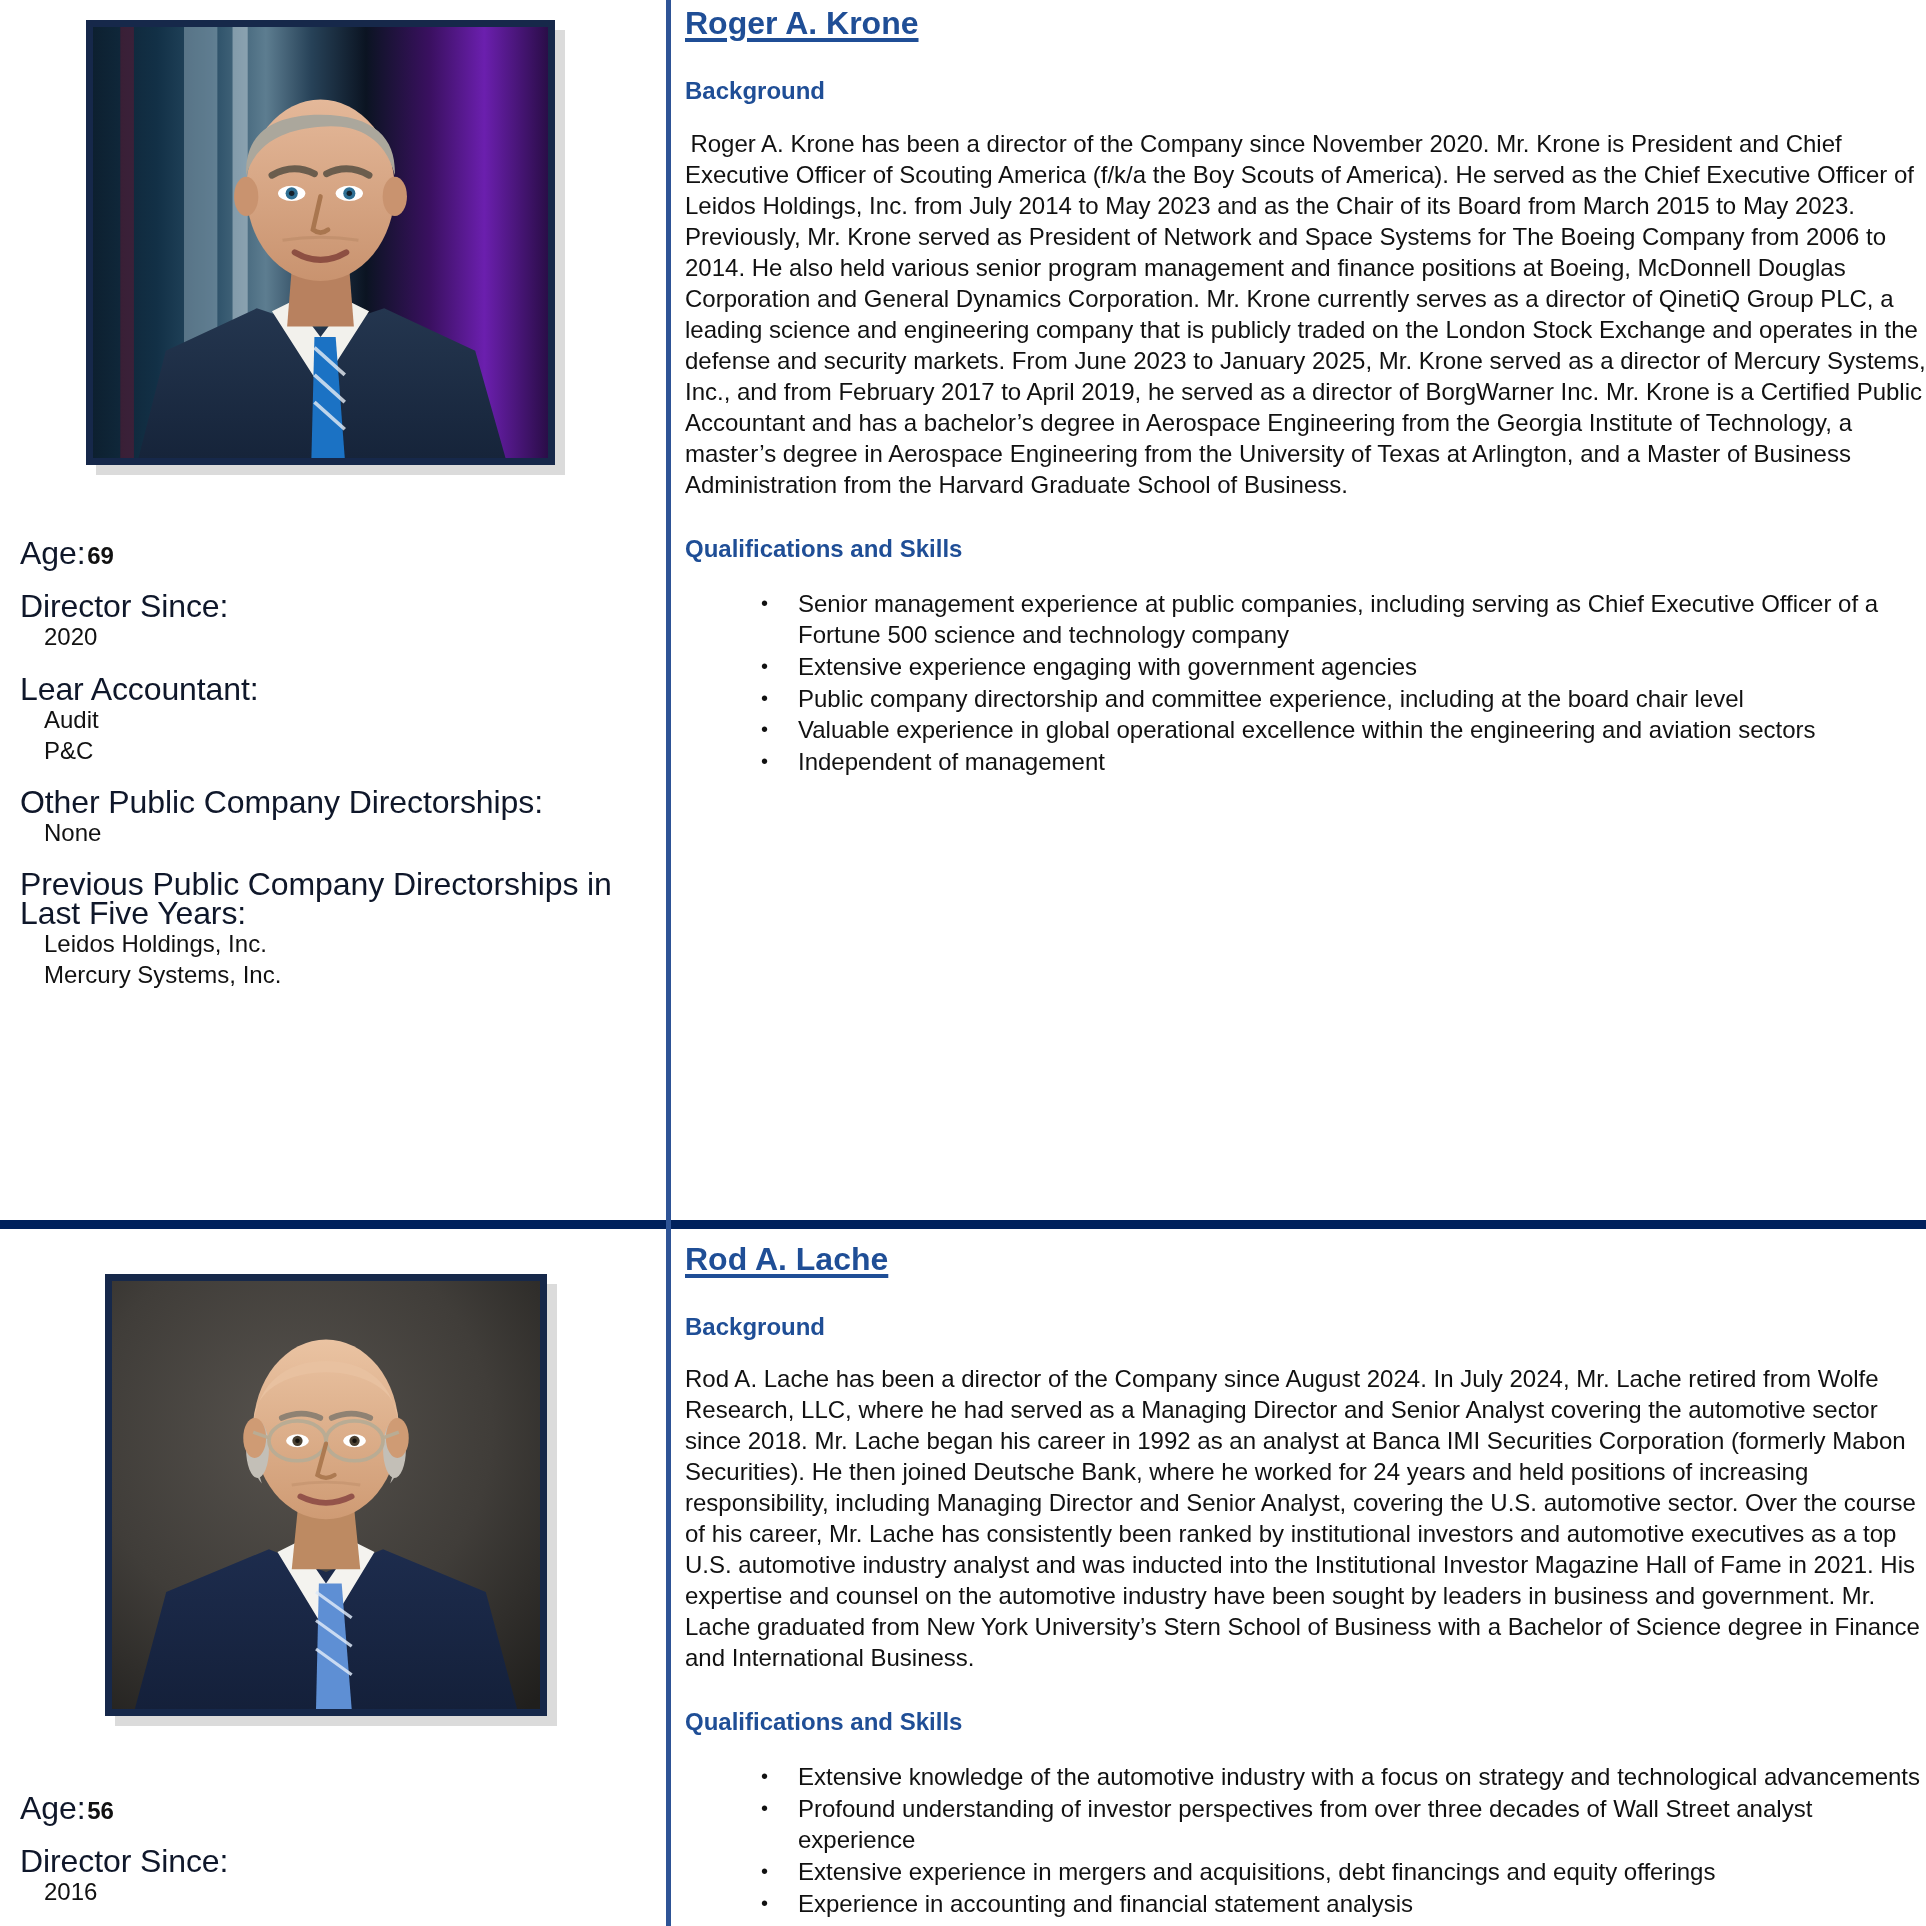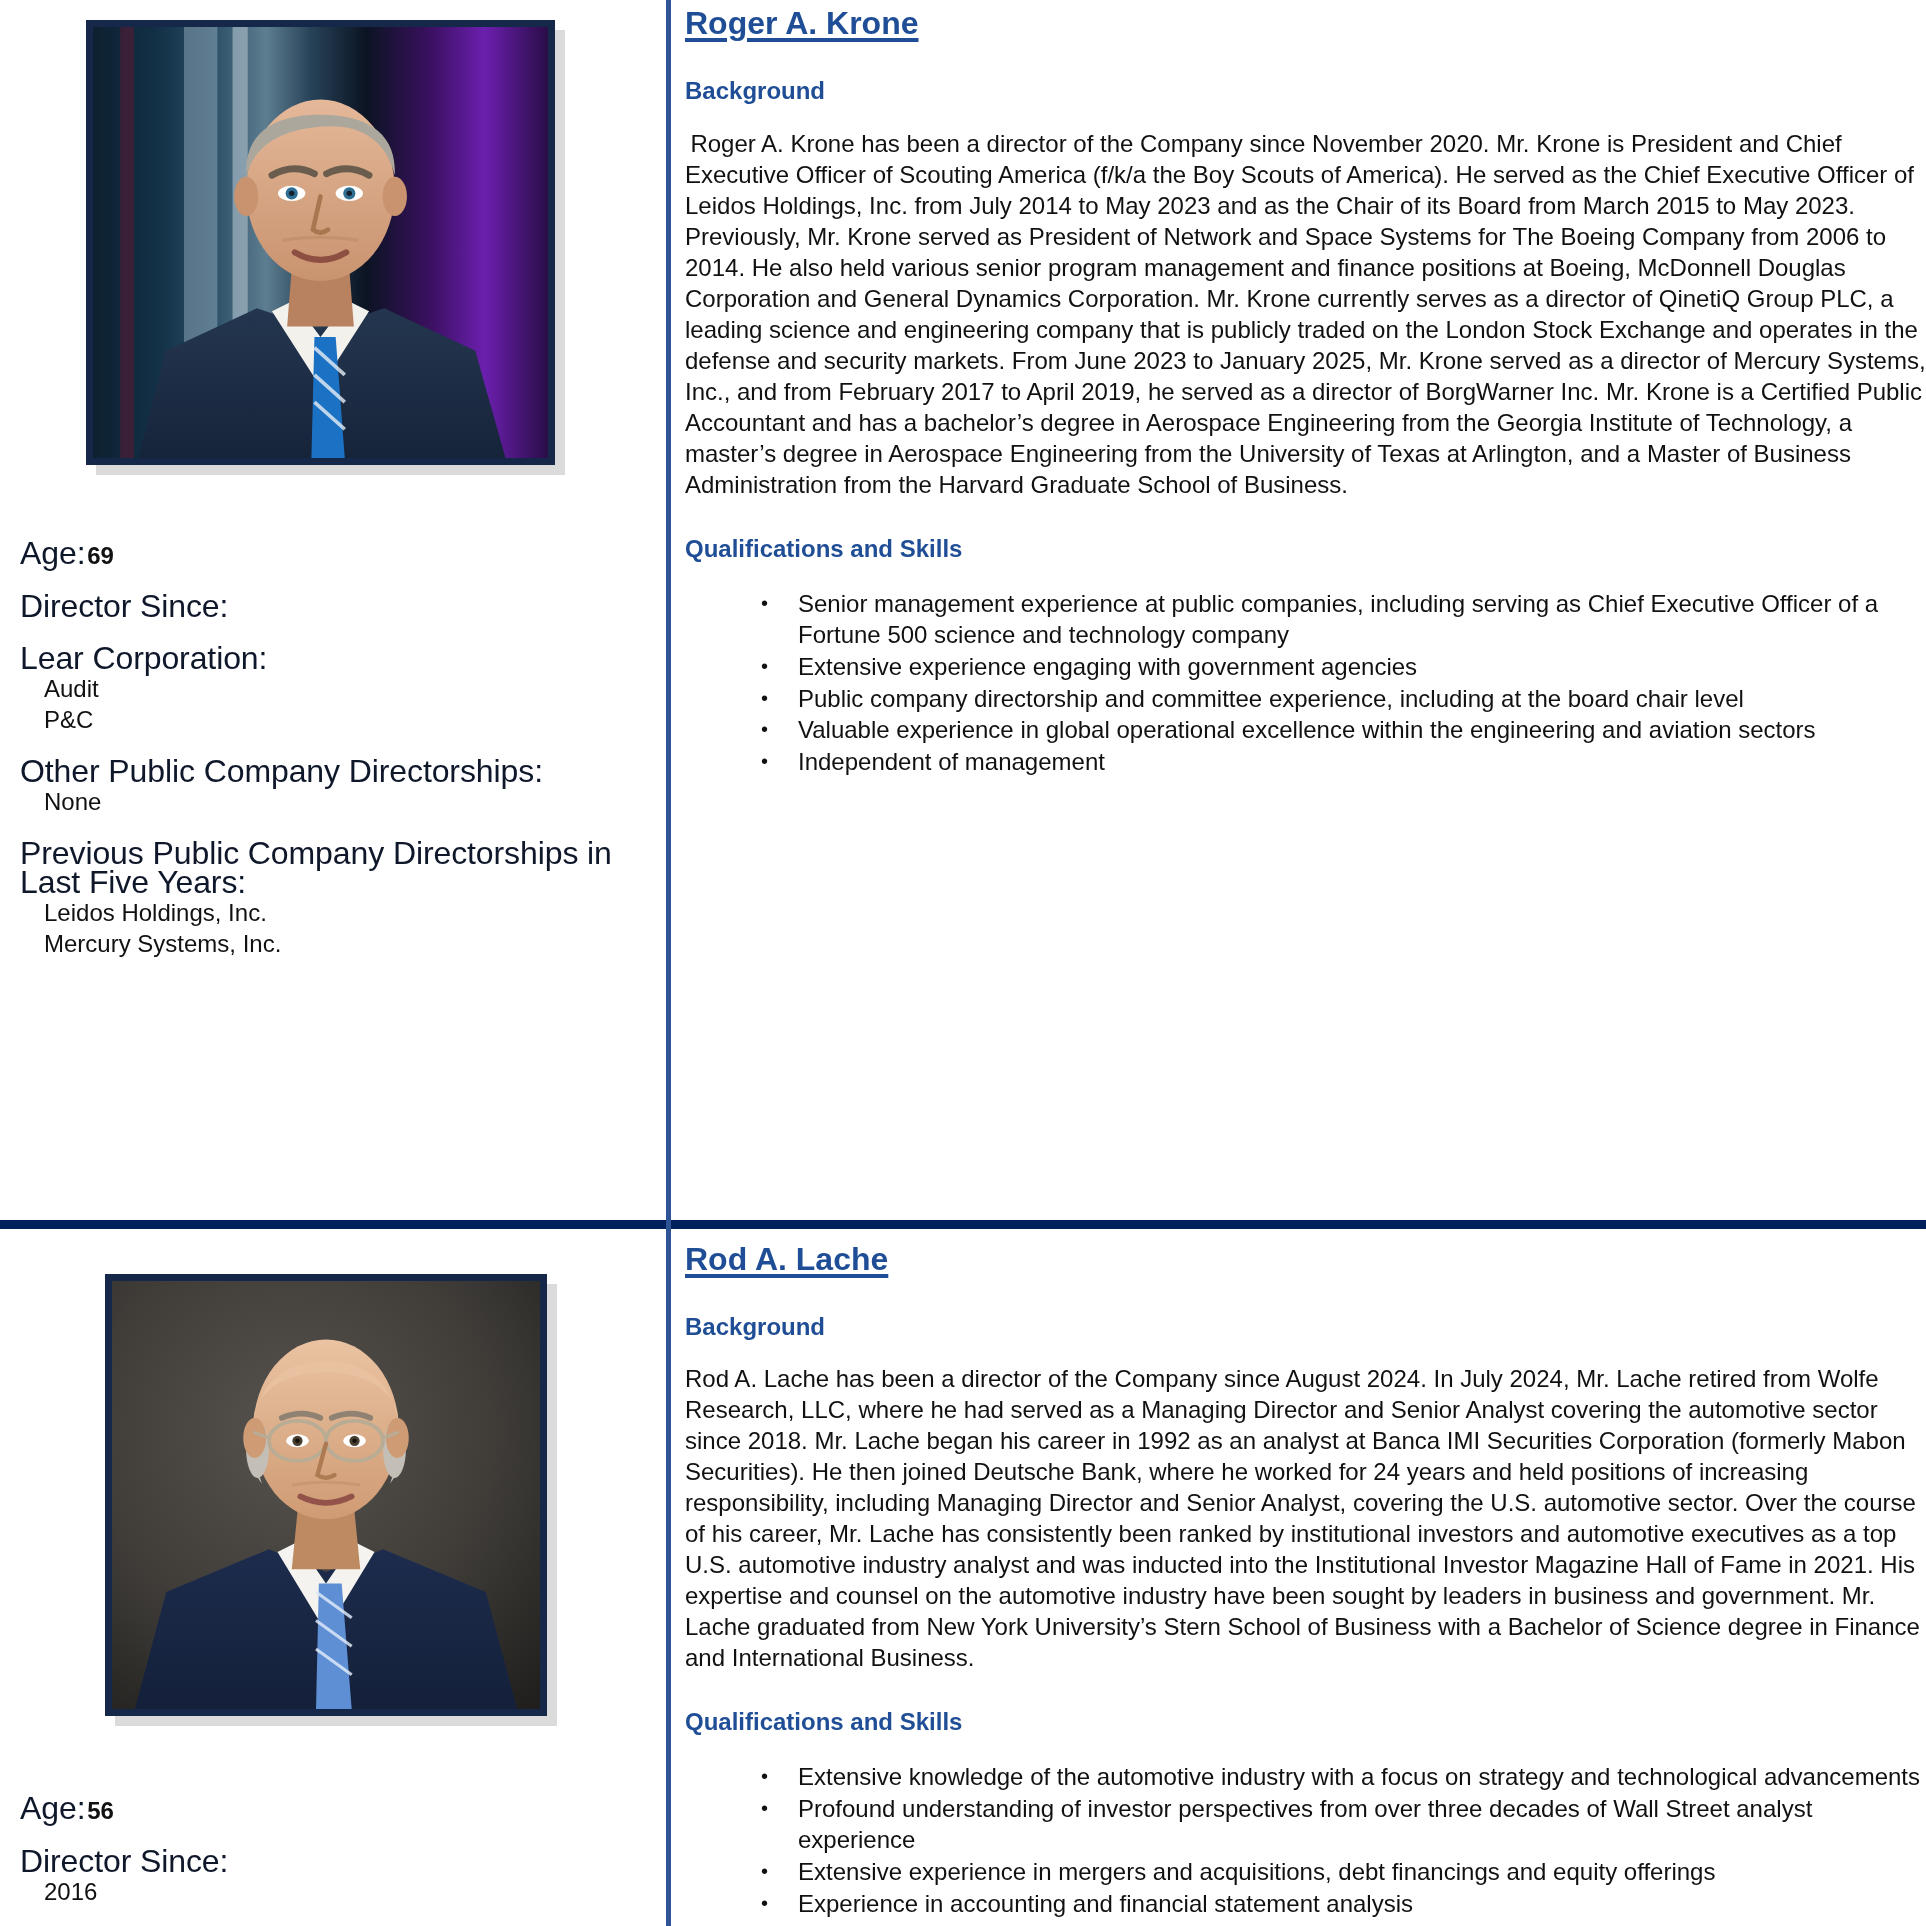--- a/index.html
+++ b/index.html
@@ -203,26 +203,27 @@
 
       <div class="meta-row">
         <span class="meta-label">Age:</span>
         <span class="meta-inline-value">69</span>
       </div>
 
       <div class="meta-gap"></div>
 
       <div class="meta-row">
         <div class="meta-label">Director Since:</div>
-      </div>
-
-      <div class="meta-gap"></div>
-
-      <div class="meta-row">
-        <div class="meta-label">Lear Corporation:</div>
+        <div class="meta-value">2020</div>
+      </div>
+
+      <div class="meta-gap"></div>
+
+      <div class="meta-row">
+        <div class="meta-label">Lear Accountant:</div>
         <div class="meta-value">Audit</div>
         <div class="meta-value">P&amp;C</div>
       </div>
 
       <div class="meta-gap"></div>
 
       <div class="meta-row">
         <div class="meta-label">Other Public Company Directorships:</div>
         <div class="meta-value">None</div>
       </div>

